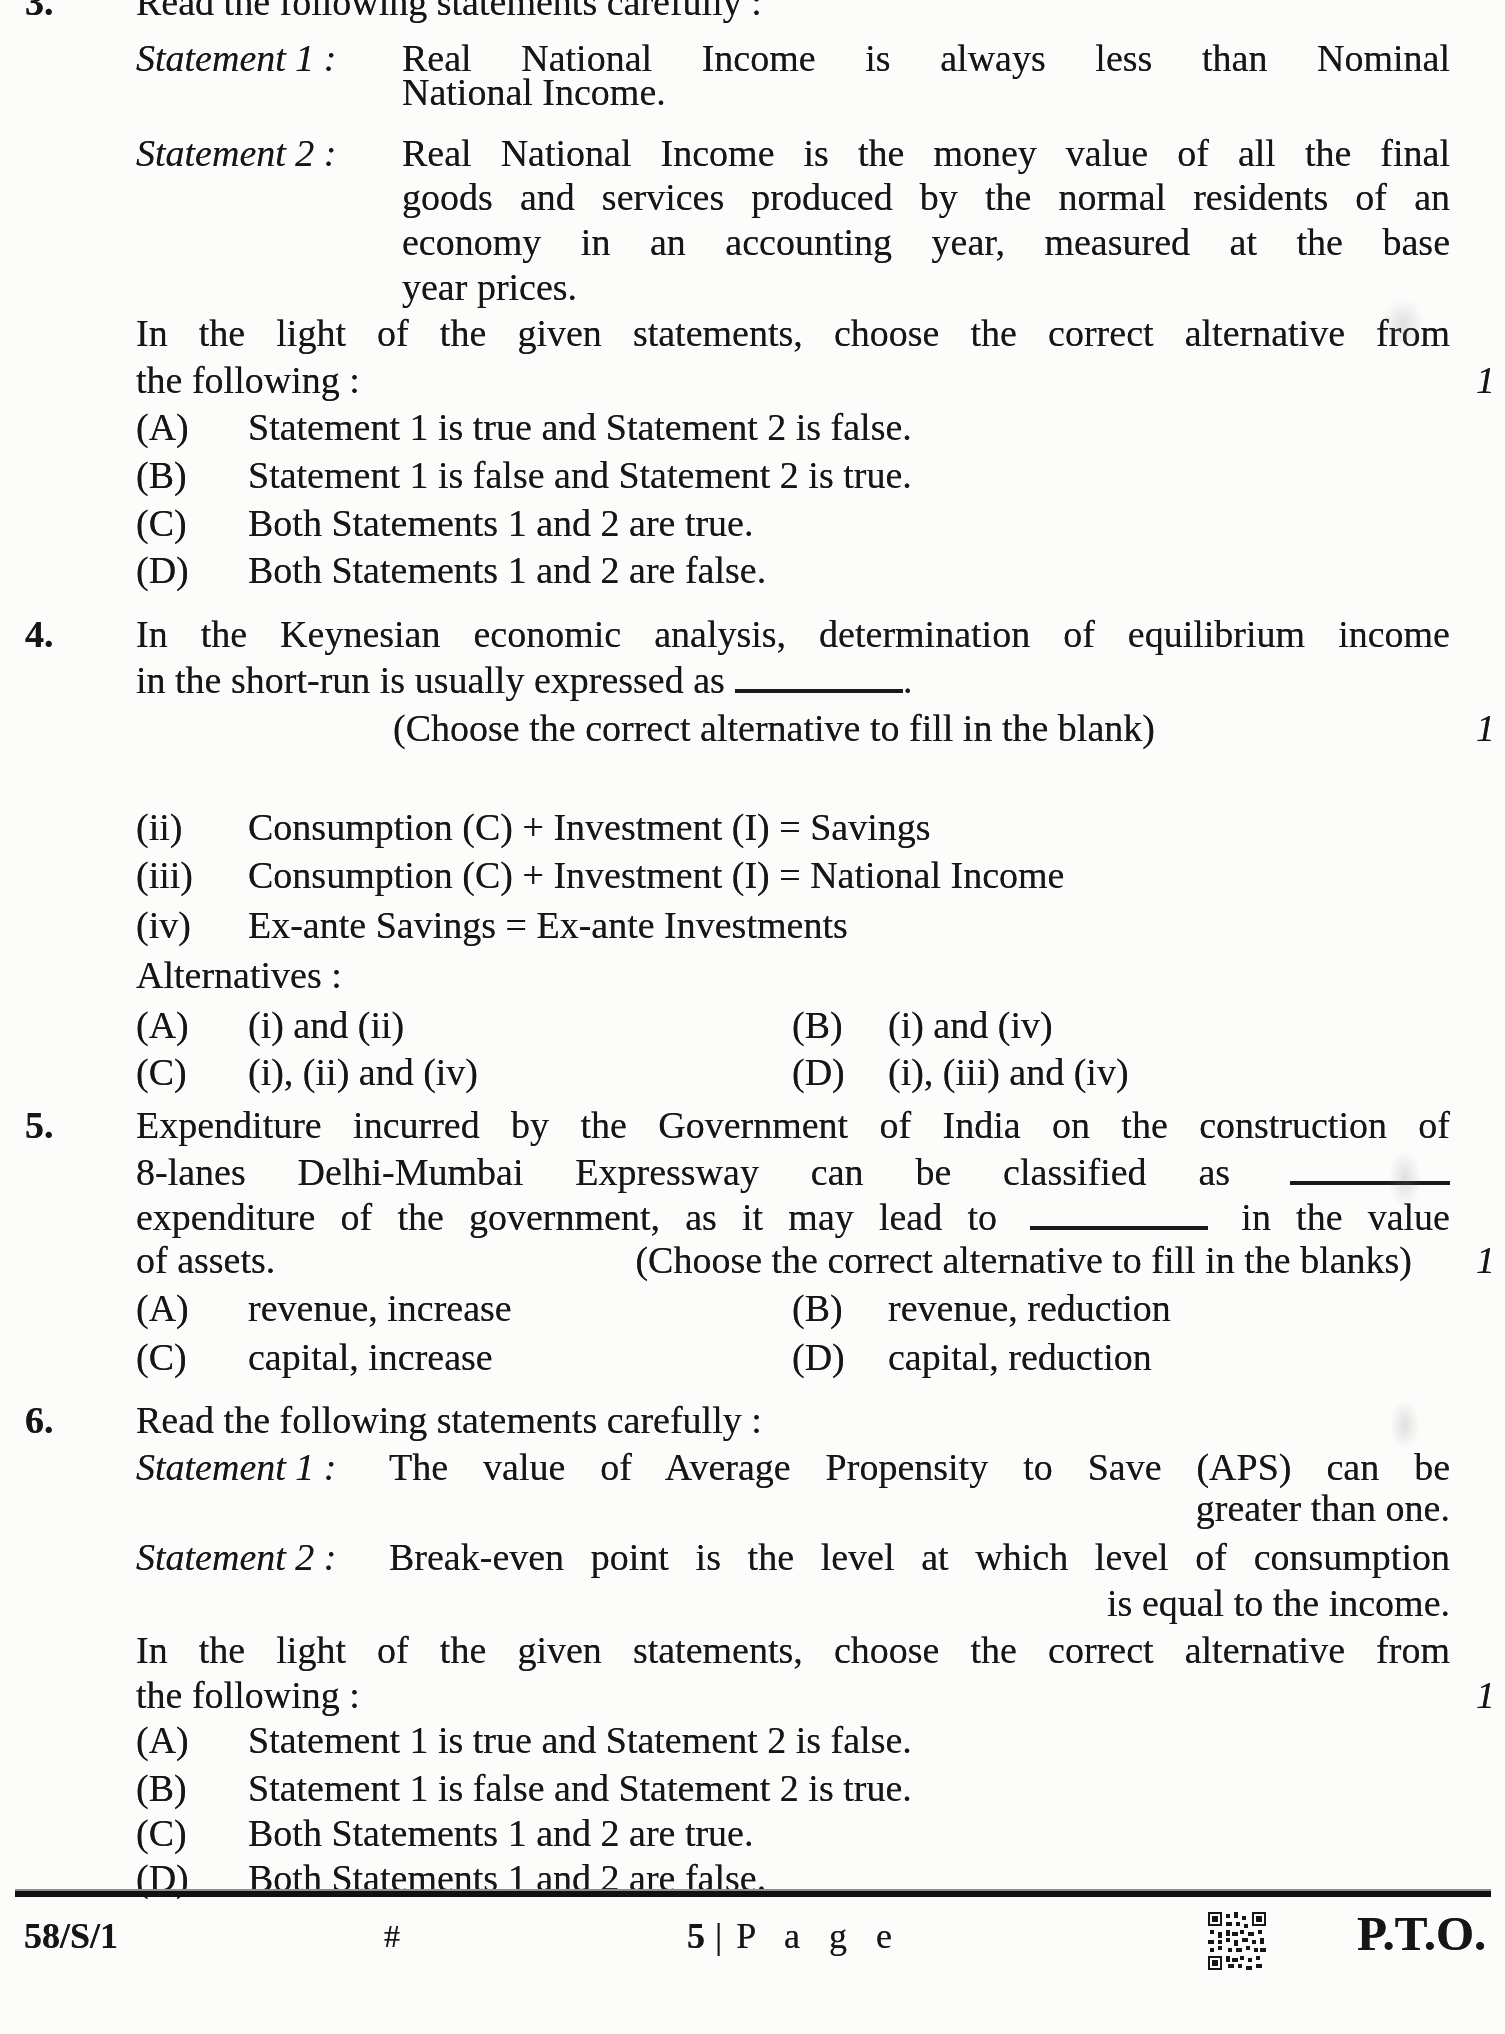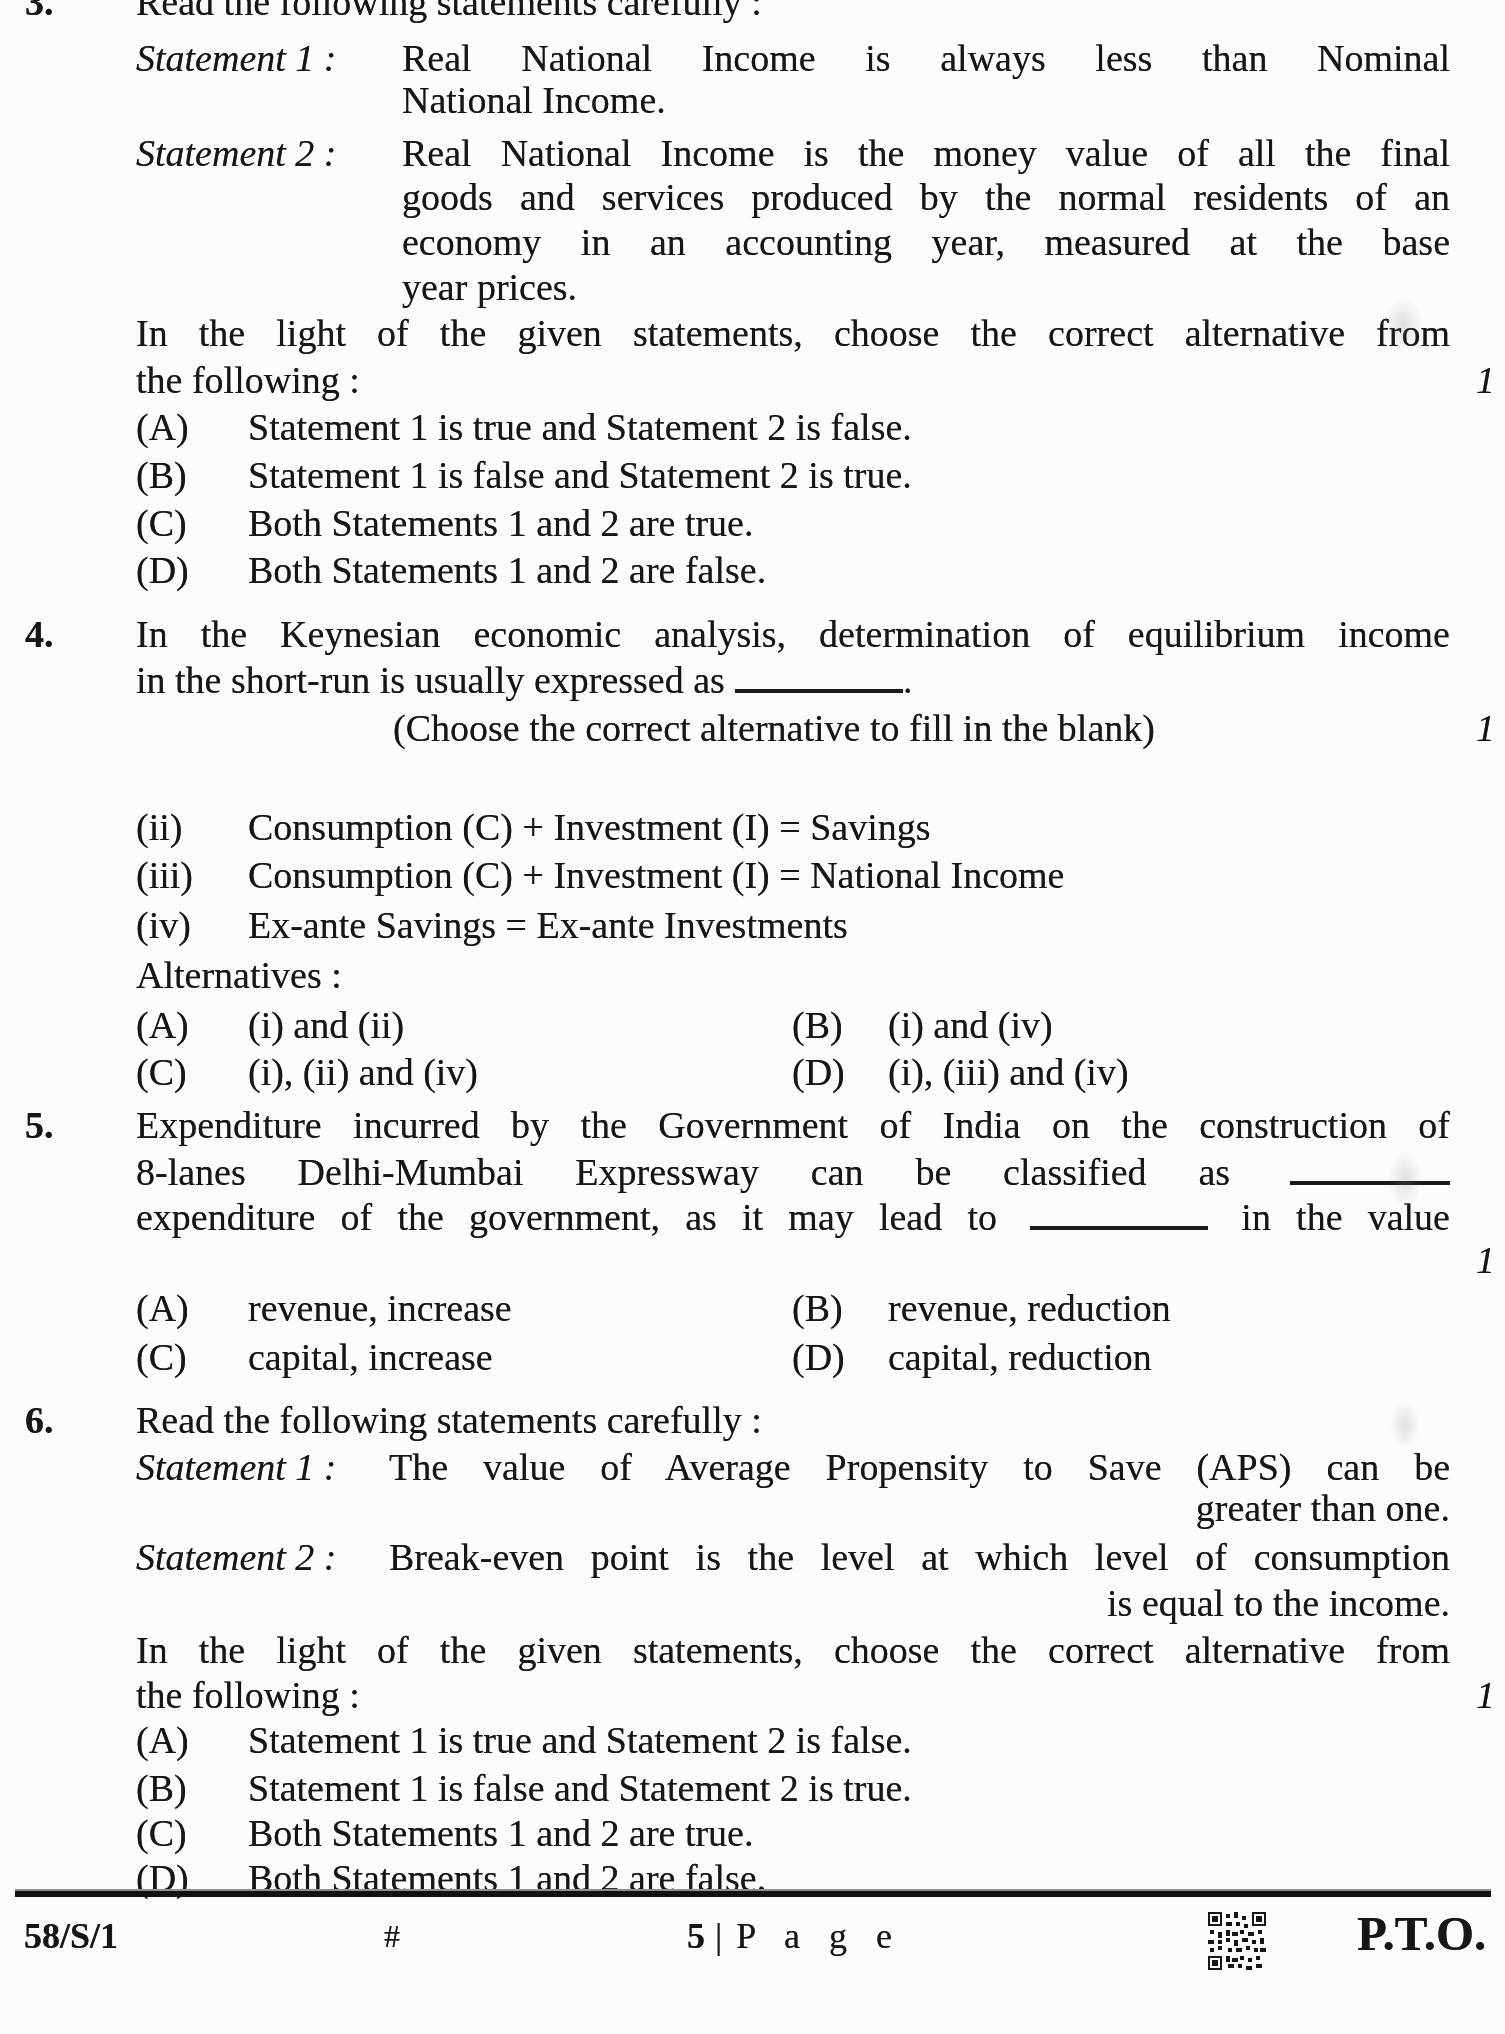--- a/index.html
+++ b/index.html
@@ -59,21 +59,21 @@
 </head>
 <body>
 
 <div class="page">
 
   <div class="qnum" style="top:-20px">3.</div>
   <div class="line" style="top:-20px">Read the following statements carefully :</div>
 
   <div class="stlabel" style="top:36px">Statement 1 :</div>
   <div class="line st just" style="top:36px">Real National Income is always less than Nominal</div>
-  <div class="line st" style="top:78px">National Income.</div>
+  <div class="line st" style="top:70px">National Income.</div>
 
   <div class="stlabel" style="top:131px">Statement 2 :</div>
   <div class="line st just" style="top:131px">Real National Income is the money value of all the final</div>
   <div class="line st just" style="top:175px">goods and services produced by the normal residents of an</div>
   <div class="line st" style="top:265px">year prices.</div>
   <div class="line st just" style="top:220px">economy in an accounting year, measured at the base</div>
 
   <div class="line just" style="top:311px">In the light of the given statements, choose the correct alternative from</div>
   <div class="line" style="top:358px">the following :</div>
   <div class="mark" style="top:358px">1</div>
@@ -101,20 +101,21 @@
   </div>
   <div class="line" style="top:1050px">
     <span class="olabel">(C)</span><span>(i), (ii) and (iv)</span>
     <span class="rlabel">(D)</span><span class="rtext">(i), (iii) and (iv)</span>
   </div>
 
   <div class="qnum" style="top:1103px">5.</div>
   <div class="line just" style="top:1103px">Expenditure incurred by the Government of India on the construction of</div>
   <div class="line just" style="top:1150px"><span>8-lanes Delhi-Mumbai Expressway can be classified as</span> <span class="blank b165"></span></div>
   <div class="line just" style="top:1195px"><span>expenditure of the government, as it may lead to</span> <span class="blank b178"></span> <span>in the value</span></div>
+  <div class="line" style="top:1238px"><span>of assets.</span><span class="chooseright">(Choose the correct alternative to fill in the blanks)</span></div>
   <div class="mark" style="top:1238px">1</div>
 
   <div class="line" style="top:1286px">
     <span class="olabel">(A)</span><span>revenue, increase</span>
     <span class="rlabel">(B)</span><span class="rtext">revenue, reduction</span>
   </div>
   <div class="line" style="top:1335px">
     <span class="olabel">(C)</span><span>capital, increase</span>
     <span class="rlabel">(D)</span><span class="rtext">capital, reduction</span>
   </div>

